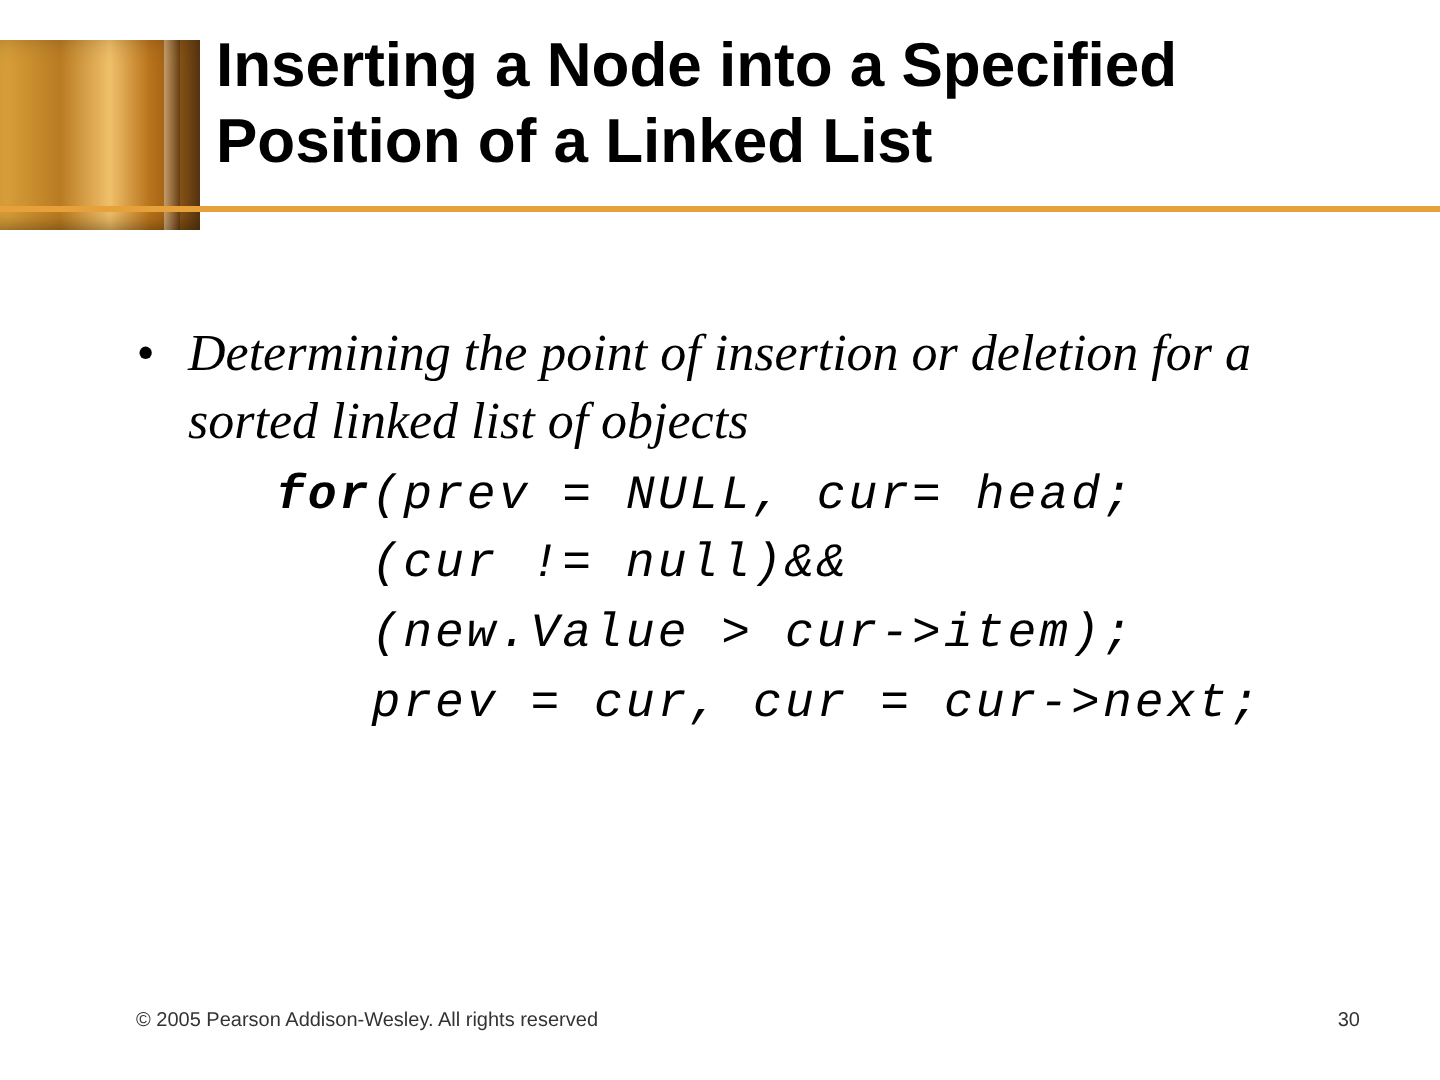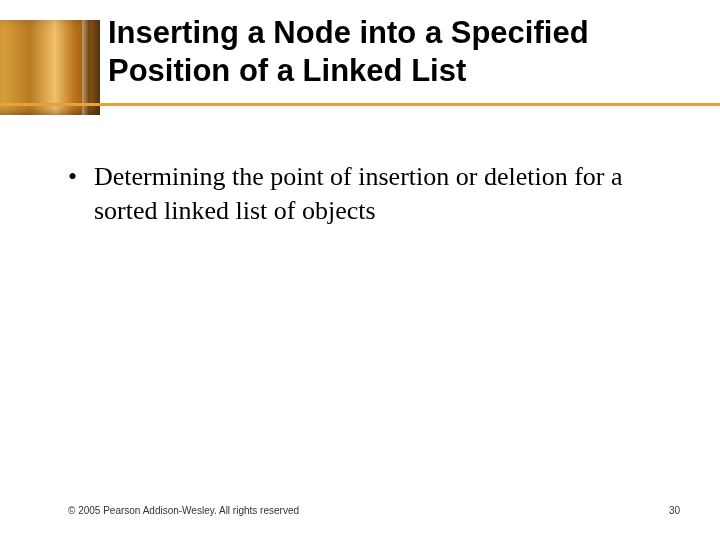--- a/index.html
+++ b/index.html
@@ -66,20 +66,21 @@
     margin: 0;
     padding: 0;
     list-style: none;
   }
   ul.bullets > li {
     position: relative;
     padding-left: 26px;
     font-size: 26px;
     line-height: 1.3;
     margin-bottom: 1px;
+    font-style: italic;
   }
   ul.bullets > li::before {
     content: "•";
     position: absolute;
     left: 0;
     top: 0;
     font-size: 26px;
   }
 
   .code-block {
@@ -113,20 +114,24 @@
 
 <div class="title-wrap">
   <h1 class="title">Inserting a Node into a Specified Position of a Linked List</h1>
 </div>
 <div class="title-rule"></div>
 
 <div class="body">
   <ul class="bullets">
     <li>
       <span>Determining the point of insertion or deletion for a sorted linked list of objects</span>
+      <div class="code-block"><span class="kw">for</span><span>(prev = NULL, cur= head;</span>
+<span>   (cur != null)&amp;&amp;</span>
+<span>   (new.Value &gt; cur-&gt;item);</span>
+<span>   prev = cur, cur = cur-&gt;next;</span></div>
     </li>
   </ul>
 </div>
 
 <div class="footer">
   <span>© 2005 Pearson Addison-Wesley. All rights reserved</span>
   <span>30</span>
 </div>
 
 </body></html>

